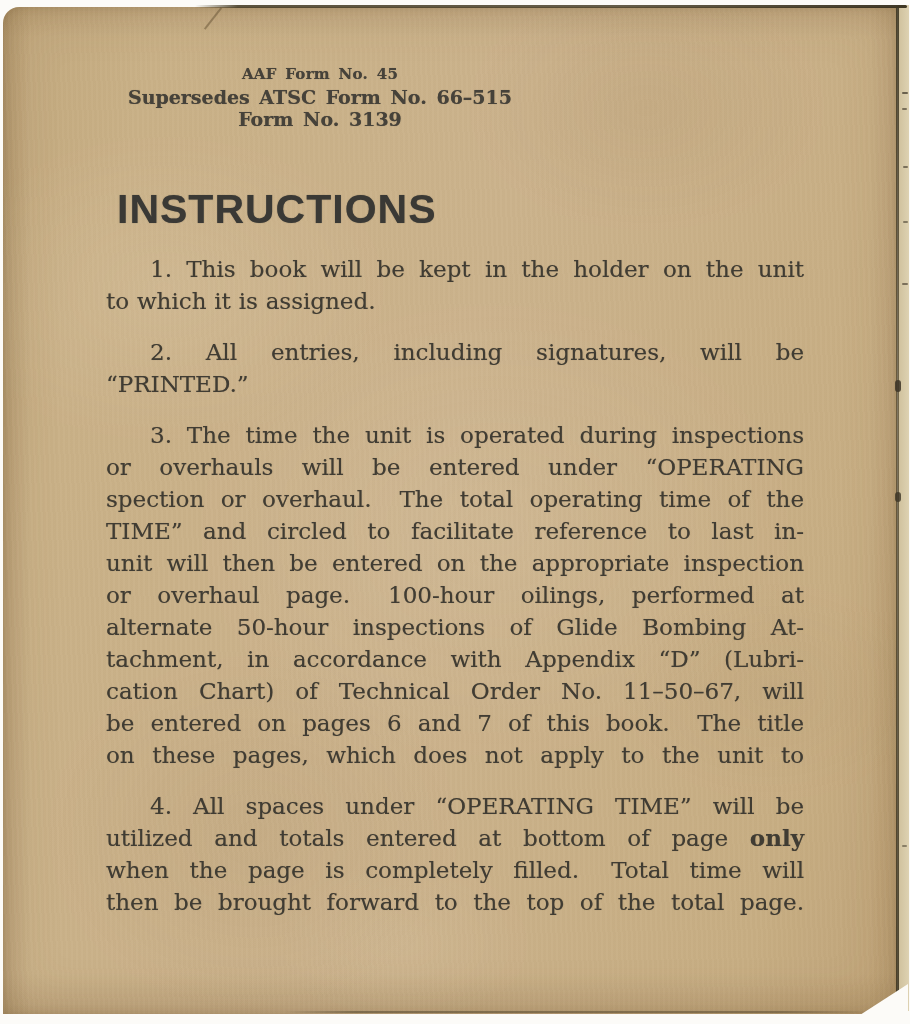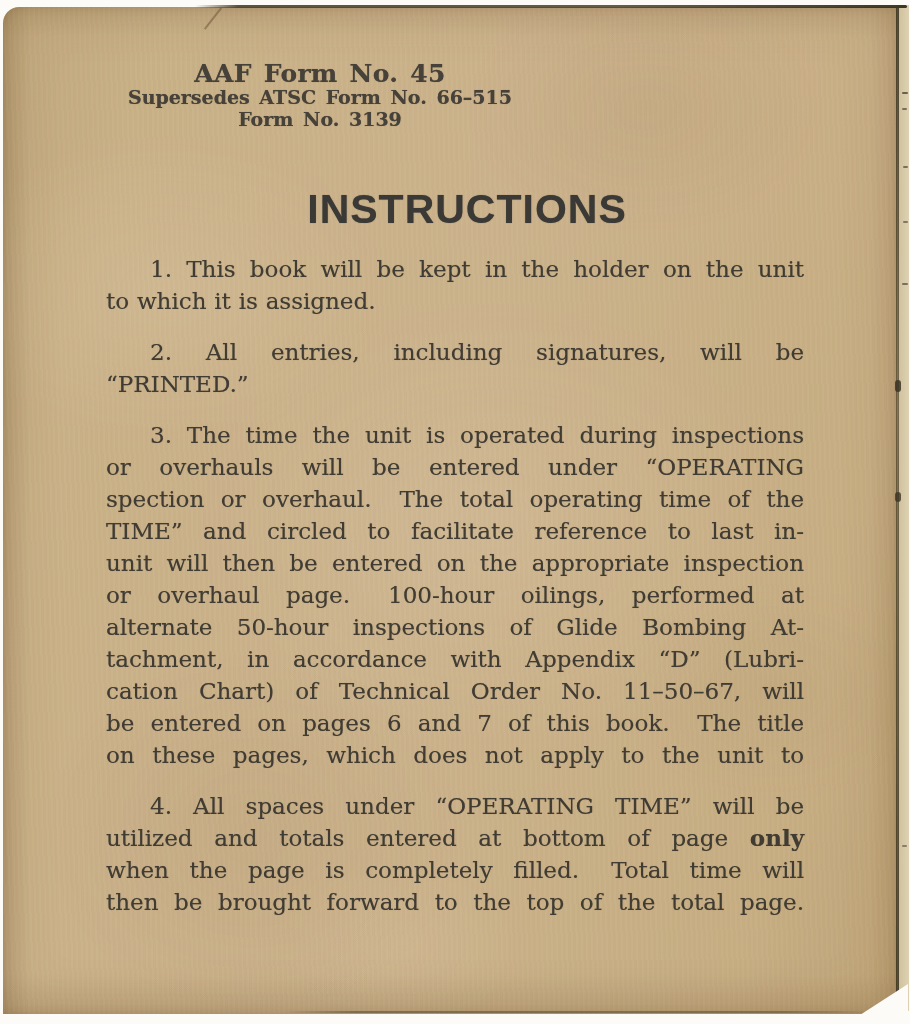--- a/index.html
+++ b/index.html
@@ -93,25 +93,24 @@
   }
 
   
   .form-header {
     position: absolute; left: 60px; top: 63px; width: 520px; z-index: 5;
     text-align: center; color: var(--header-ink);
     font-family: "DejaVu Serif", serif; font-weight: bold;
     font-size: 19px; line-height: 22.5px; word-spacing: 3px;
     text-shadow: 0 0 0.7px rgba(64,58,46,.65);
   }
-  .form-header .header-line:first-child { font-size: 25px; letter-spacing: .3px; }
+  .form-header .header-line:first-child { font-size: 15px; letter-spacing: .3px; }
 
   .doc-title {
     position: absolute; left: 117px; top: 158px; width: 700px; z-index: 5;
-    text-align: center;
     font-family: "Liberation Sans", sans-serif; font-weight: bold;
     font-size: 41px; line-height: 48px; letter-spacing: 1px;
     color: var(--title-ink);
     text-shadow: 0 0 1px rgba(50,49,46,.55);
   }
 
   .instructions {
     position: absolute; left: 106px; top: 241px; width: 698px; z-index: 5;
     font-family: "DejaVu Serif", serif;
     font-size: 23px; color: var(--ink);

